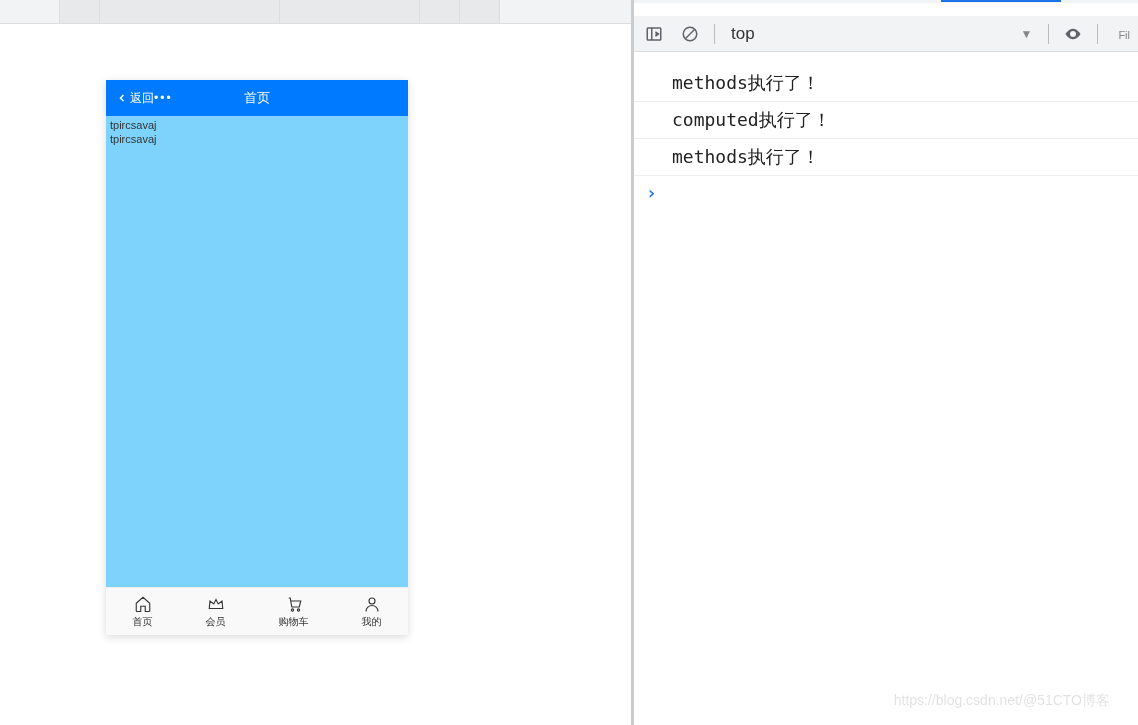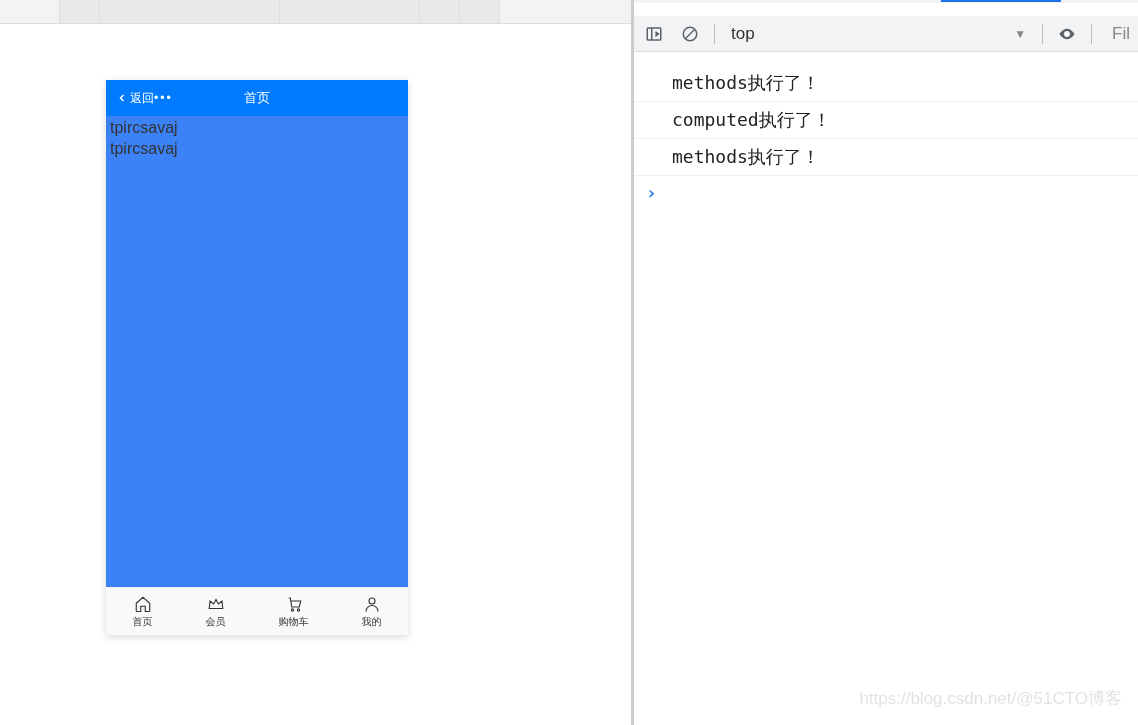--- a/index.html
+++ b/index.html
@@ -76,23 +76,23 @@
   left: 50%;
   transform: translateX(-50%);
   font-size: 13px;
 }
 .more-btn {
   letter-spacing: 2px;
   cursor: pointer;
 }
 .mobile-body {
   flex: 1;
-  background: #3b82f6;
+  background: #7dd3fc;
   padding: 2px 4px;
-  font-size: 16px;
+  font-size: 11px;
   color: #333;
   line-height: 1.3;
 }
 .mobile-tabbar {
   height: 48px;
   border-top: 1px solid #eee;
   display: flex;
   align-items: center;
   justify-content: space-around;
   background: #f9f9f9;
@@ -161,21 +161,21 @@
   cursor: pointer;
 }
 .context-selector .caret {
   color: #888;
   font-size: 12px;
 }
 .filter-input-wrap {
   flex: 0 0 auto;
   padding-left: 8px;
 }
-.filter-input { font-size: 17px; color: #888; }
+.filter-input { font-size: 11px; color: #888; }
 .console-output {
   flex: 1;
   font-family: Consolas, Menlo, monospace;
   font-size: 18px;
   overflow: hidden;
 }
 .console-line {
   padding: 6px 10px 6px 38px;
   border-bottom: 1px solid #eee;
   color: #222;
@@ -189,22 +189,22 @@
 }
 .console-prompt .chevron {
   color: #1a73e8;
   font-size: 18px;
   font-weight: bold;
   margin-left: 2px;
 }
 .watermark {
   position: absolute;
   bottom: 15px;
-  right: 16px;
-  font-size: 17px;
+  right: 28px;
+  font-size: 14px;
   color: rgba(0,0,0,0.12);
 }
 </style>
 </head>
 <body>
 
 <div class="main-container">
 
   <div class="left-panel">
     <div class="browser-tabs">

